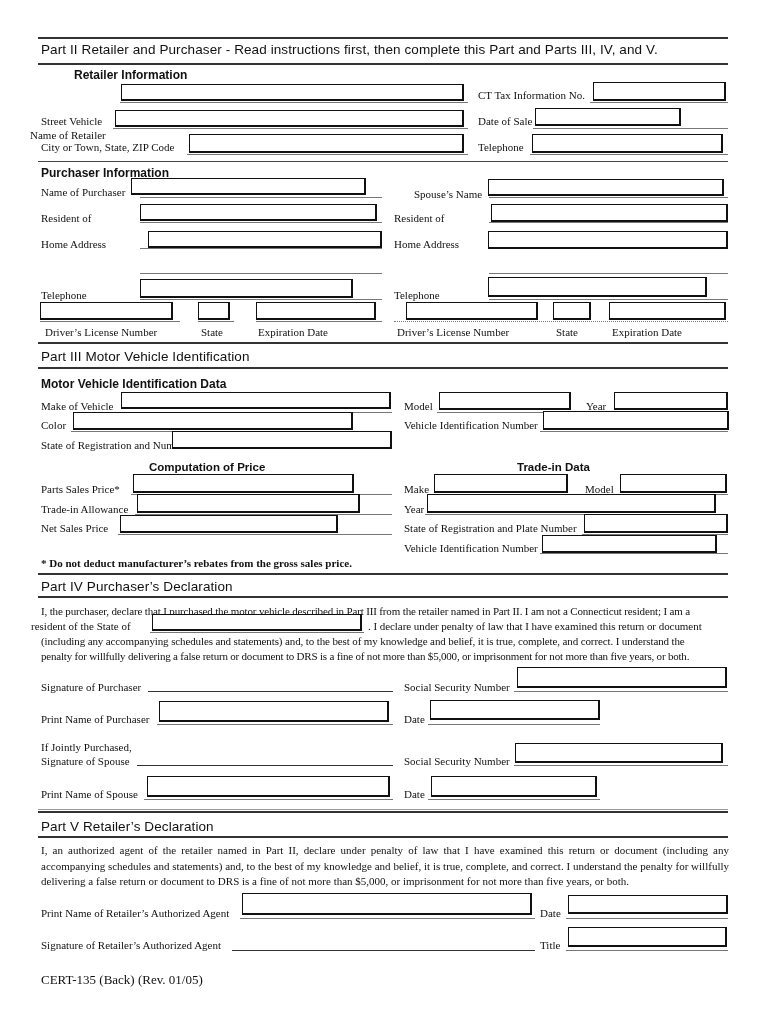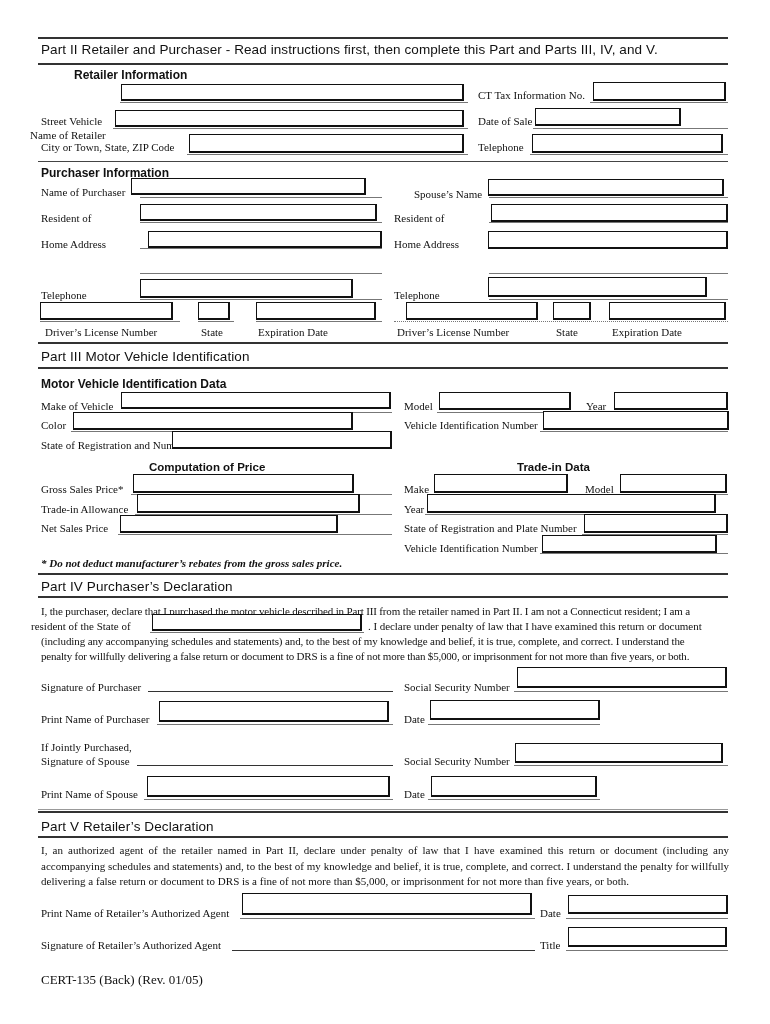--- a/index.html
+++ b/index.html
@@ -5,21 +5,21 @@
   html,body{margin:0;padding:0;background:#fff;}
   body{width:770px;height:1024px;position:relative;overflow:hidden;font-family:"Liberation Serif",serif;color:#111;}
   .rule{position:absolute;left:38px;width:690px;height:2px;background:#333;}
   .rule.thin{height:1px;background:#555;}
   .h-part{position:absolute;left:41px;font-family:"Liberation Sans",sans-serif;font-weight:normal;font-size:13.5px;white-space:nowrap;letter-spacing:0.1px;}
   .h-sub{position:absolute;font-family:"Liberation Sans",sans-serif;font-weight:bold;font-size:12px;white-space:nowrap;}
   .lbl{position:absolute;font-size:11px;white-space:nowrap;}
   .line{position:absolute;height:0;border-bottom:1px solid #777;}
   .box{position:absolute;border:1.5px solid #111;border-right-width:2px;border-bottom-width:2px;background:#fff;box-sizing:border-box;}
   .para{position:absolute;left:41px;width:688px;font-size:11px;line-height:15.5px;text-align:justify;}
-  .note{position:absolute;font-size:11px;font-weight:bold;white-space:nowrap;font-style:italic;}
+  .note{position:absolute;font-size:11px;font-weight:bold;white-space:nowrap;}
   .foot{position:absolute;font-size:13px;white-space:nowrap;}
 </style>
 </head>
 <body>
 
 <div class="rule" style="top:37px;"></div>
 <div class="h-part" style="top:42px;">Part II  Retailer and Purchaser - Read instructions first, then complete this Part and Parts III, IV, and V.</div>
 <div class="rule thin" style="top:63px;height:2px;background:#333;"></div>
 
 <div class="h-sub" style="left:41px;top:68px;margin-left:33px;">Retailer Information</div>
@@ -119,21 +119,21 @@
 <div class="lbl" style="left:404px;top:419px;">Vehicle Identification Number</div>
 <div class="line" style="left:540px;width:188px;top:431px;"></div>
 <div class="box" style="left:543px;top:411px;width:186px;height:19px;"></div>
 
 <div class="lbl" style="left:41px;top:439px;">State of Registration and Number</div>
 <div class="box" style="left:172px;top:431px;width:220px;height:18px;"></div>
 
 <div class="h-sub" style="left:149px;top:461px;font-size:11.5px;">Computation of Price</div>
 <div class="h-sub" style="left:517px;top:461px;font-size:11.5px;">Trade-in Data</div>
 
-<div class="lbl" style="left:41px;top:483px;">Gross Sales Price*</div>
+<div class="lbl" style="left:41px;top:483px;">Parts Sales Price*</div>
 <div class="line" style="left:131px;width:261px;top:494px;"></div>
 <div class="box" style="left:133px;top:474px;width:221px;height:19px;"></div>
 <div class="lbl" style="left:404px;top:483px;">Make</div>
 <div class="line" style="left:432px;width:148px;top:494px;"></div>
 <div class="box" style="left:434px;top:474px;width:134px;height:19px;"></div>
 <div class="lbl" style="left:585px;top:483px;">Model</div>
 <div class="line" style="left:618px;width:110px;top:494px;"></div>
 <div class="box" style="left:620px;top:474px;width:107px;height:19px;"></div>
 
 <div class="lbl" style="left:41px;top:503px;">Trade-in Allowance</div>

